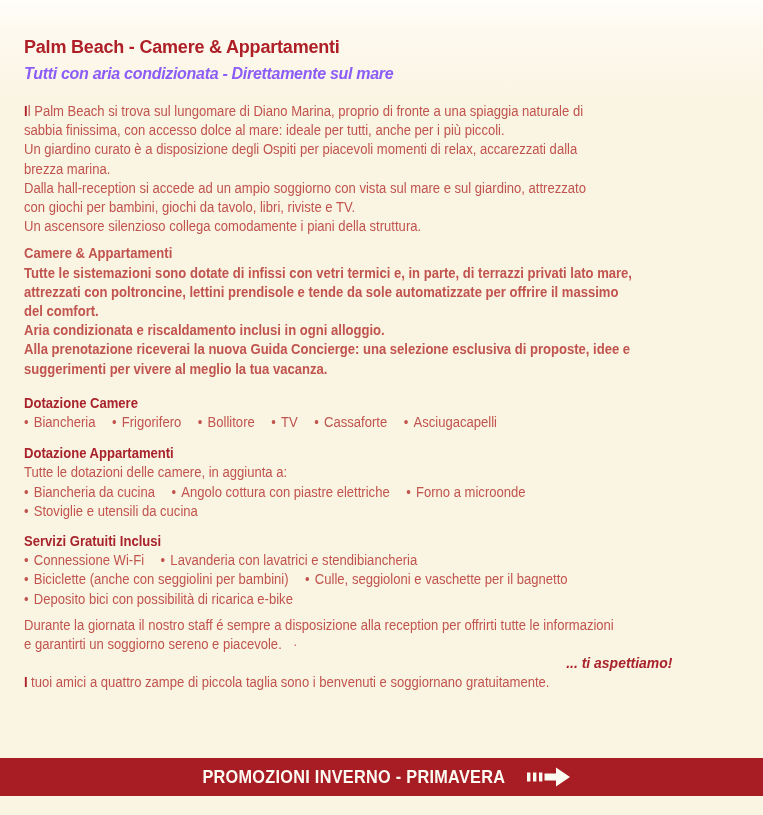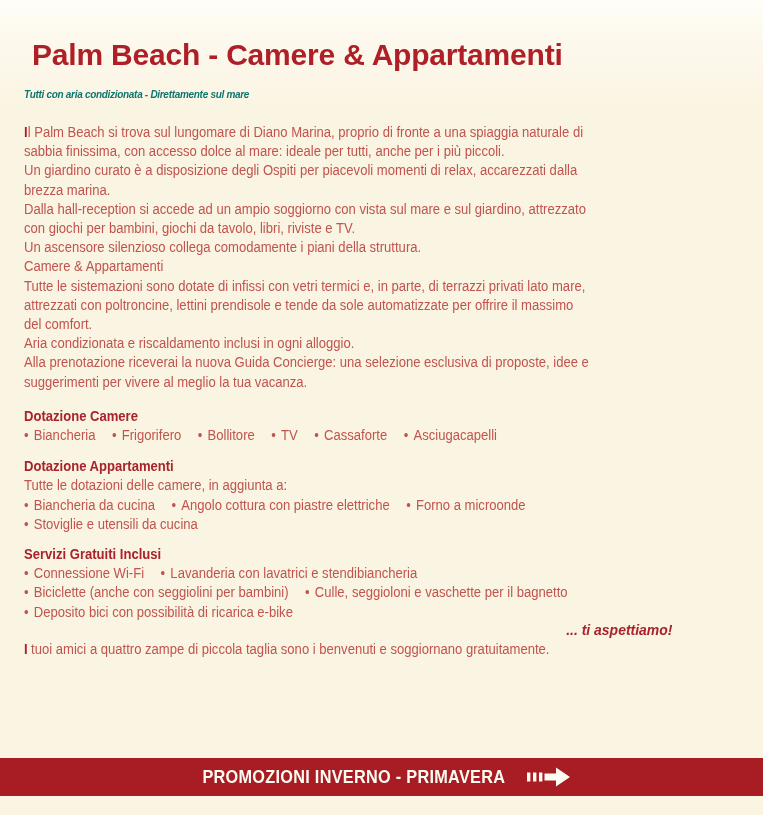--- a/index.html
+++ b/index.html
@@ -9,35 +9,35 @@
   *{box-sizing:border-box;}
   html,body{margin:0;padding:0;}
   body{
     width:763px;height:815px;position:relative;overflow:hidden;
     background:linear-gradient(180deg,var(--bgTop) 0px,#fdf9ee 34px,var(--bg) 110px,var(--bg) 100%);
     font-family:"Liberation Sans",sans-serif;
     color:var(--body);
   }
   .content{position:absolute;inset:0;padding:34px 24px 0 24px;}
   .h1{
-    margin:8px;font-size:30px;line-height:26px;font-weight:bold;
+    margin:0;font-size:18px;line-height:26px;font-weight:bold;
     color:var(--accent);letter-spacing:-0.2px;
   }
   .sub{
-    margin-top:18px;font-size:10px;line-height:18px;font-weight:bold;font-style:italic;
-    color:#0f766e;letter-spacing:-0.3px;
+    margin-top:5px;font-size:16px;line-height:18px;font-weight:bold;font-style:italic;
+    color:#8b5cf6;letter-spacing:-0.3px;
   }
   .ln{
     white-space:nowrap;font-size:15.2px;line-height:19.2px;
     transform:scaleX(0.86);transform-origin:0 50%;
   }
   .lead{font-weight:bold;color:var(--accent);}
   .lead-gap{margin-right:4px;}
   .h2{font-weight:bold;color:var(--heading);}
-  .mt5{margin-top:18px;} .mt7{margin-top:7px;} .mt8{}
+  .mt5{margin-top:18px;} .mt7{margin-top:7px;} .mt8{margin-top:8px;font-weight:bold;}
   .mt11{margin-top:11px;} .mt12{margin-top:12px;} .mt15{margin-top:15px;} .mt19{margin-top:19px;}
   .bi{margin-right:15px;}
   .bdot{margin-right:6px;}
   .stray{margin-left:14px;position:relative;top:-3px;font-size:13px;}
   .await-line{
     font-size:15.5px;line-height:18px;font-weight:bold;font-style:italic;color:var(--heading);
     text-align:right;padding-right:74px;white-space:nowrap;
     transform:scaleX(0.9);transform-origin:100% 50%;
   }
   .banner{
@@ -108,20 +108,24 @@
   </div>
   <div class="ln">
     <span class="bi"><span class="bdot">•</span><span>Biciclette (anche con seggiolini per bambini)</span></span>
     <span class="bi"><span class="bdot">•</span><span>Culle, seggioloni e vaschette per il bagnetto</span></span>
   </div>
   <div class="ln">
     <span class="bi"><span class="bdot">•</span><span>Deposito bici con possibilità di ricarica e-bike</span></span>
   </div>
 
 
+  <div class="mt7">
+    <div class="ln">Durante la giornata il nostro staff é sempre a disposizione alla reception per offrirti tutte le informazioni</div>
+    <div class="ln"><span>e garantirti un soggiorno sereno e piacevole.</span><span class="stray">.</span></div>
+  </div>
 
   <div class="await-line">... ti aspettiamo!</div>
 
   <div class="ln"><span class="lead lead-gap">I</span><span>tuoi amici a quattro zampe di piccola taglia sono i benvenuti e soggiornano gratuitamente.</span></div>
 
 </div>
 
 <div class="banner">
   <span class="banner-label">PROMOZIONI INVERNO - PRIMAVERA</span>
   <span class="banner-arrow">

